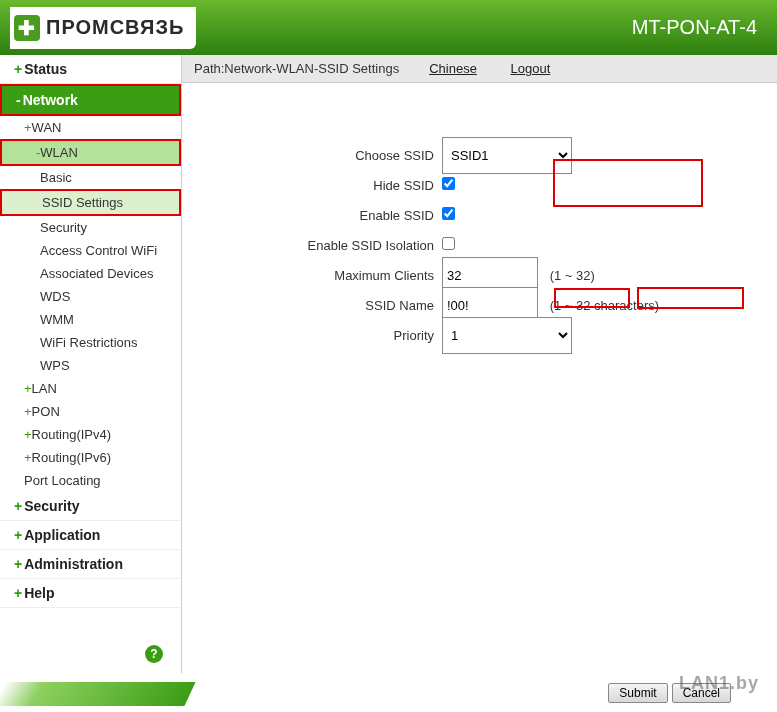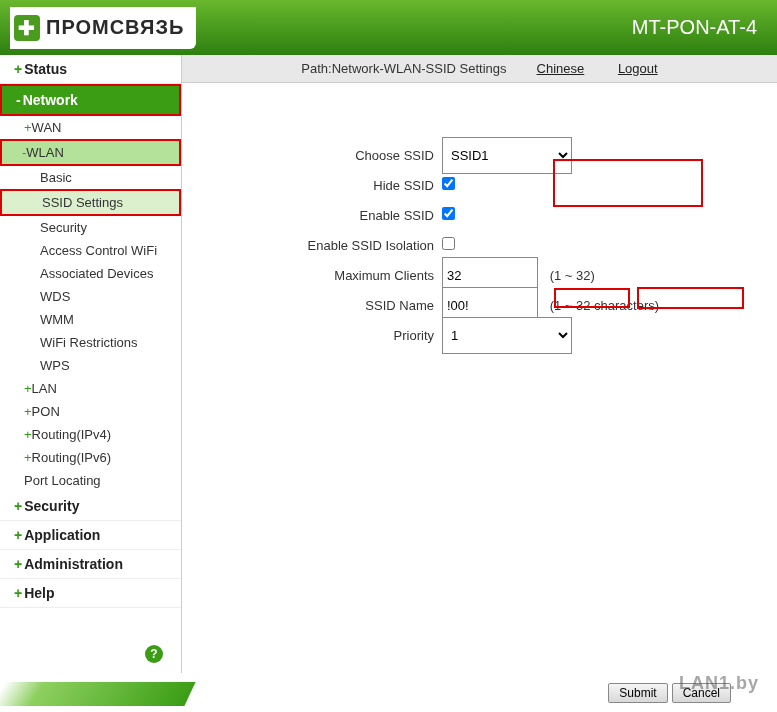--- a/index.html
+++ b/index.html
@@ -91,21 +91,21 @@
     padding: 0;
     background: #fff;
     position: relative;
   }
   .path-bar {
     background: #e8e8e8;
     border-bottom: 1px solid #ccc;
     padding: 6px 12px;
     font-size: 13px;
     display: flex;
-    justify-content: center;
+    justify-content: flex-start;
     align-items: center;
   }
   .path-links a {
     color: #222;
     text-decoration: underline;
     margin-left: 30px;
     cursor: pointer;
   }
   .form-area {
     padding: 60px 30px 20px 30px;
@@ -210,21 +210,21 @@
     <span>ПРОМСВЯЗЬ</span>
   </div>
   <div class="model">MT-PON-AT-4</div>
 </div>
 
 <div class="layout">
   <div class="sidebar">
     <div class="nav-item"><span class="plus">+</span><span>Status</span></div>
     <div class="nav-item active red-box"><span class="plus">-</span><span>Network</span></div>
     <div class="nav-sub"><span class="plus" style="color:#2d9c10">+</span><span>WAN</span></div>
-    <div class="nav-sub wlan red-box" style="padding-left:20px"><span style="color:#2d9c10">-</span><span>WLAN</span></div>
+    <div class="nav-sub wlan red-box" style="padding-left:34px"><span style="color:#2d9c10">-</span><span>WLAN</span></div>
     <div class="nav-sub2">Basic</div>
     <div class="nav-sub2 selected red-box">SSID Settings</div>
     <div class="nav-sub2">Security</div>
     <div class="nav-sub2">Access Control WiFi</div>
     <div class="nav-sub2">Associated Devices</div>
     <div class="nav-sub2">WDS</div>
     <div class="nav-sub2">WMM</div>
     <div class="nav-sub2">WiFi Restrictions</div>
     <div class="nav-sub2">WPS</div>
     <div class="nav-sub"><span class="plus" style="color:#2d9c10">+</span><span>LAN</span></div>

